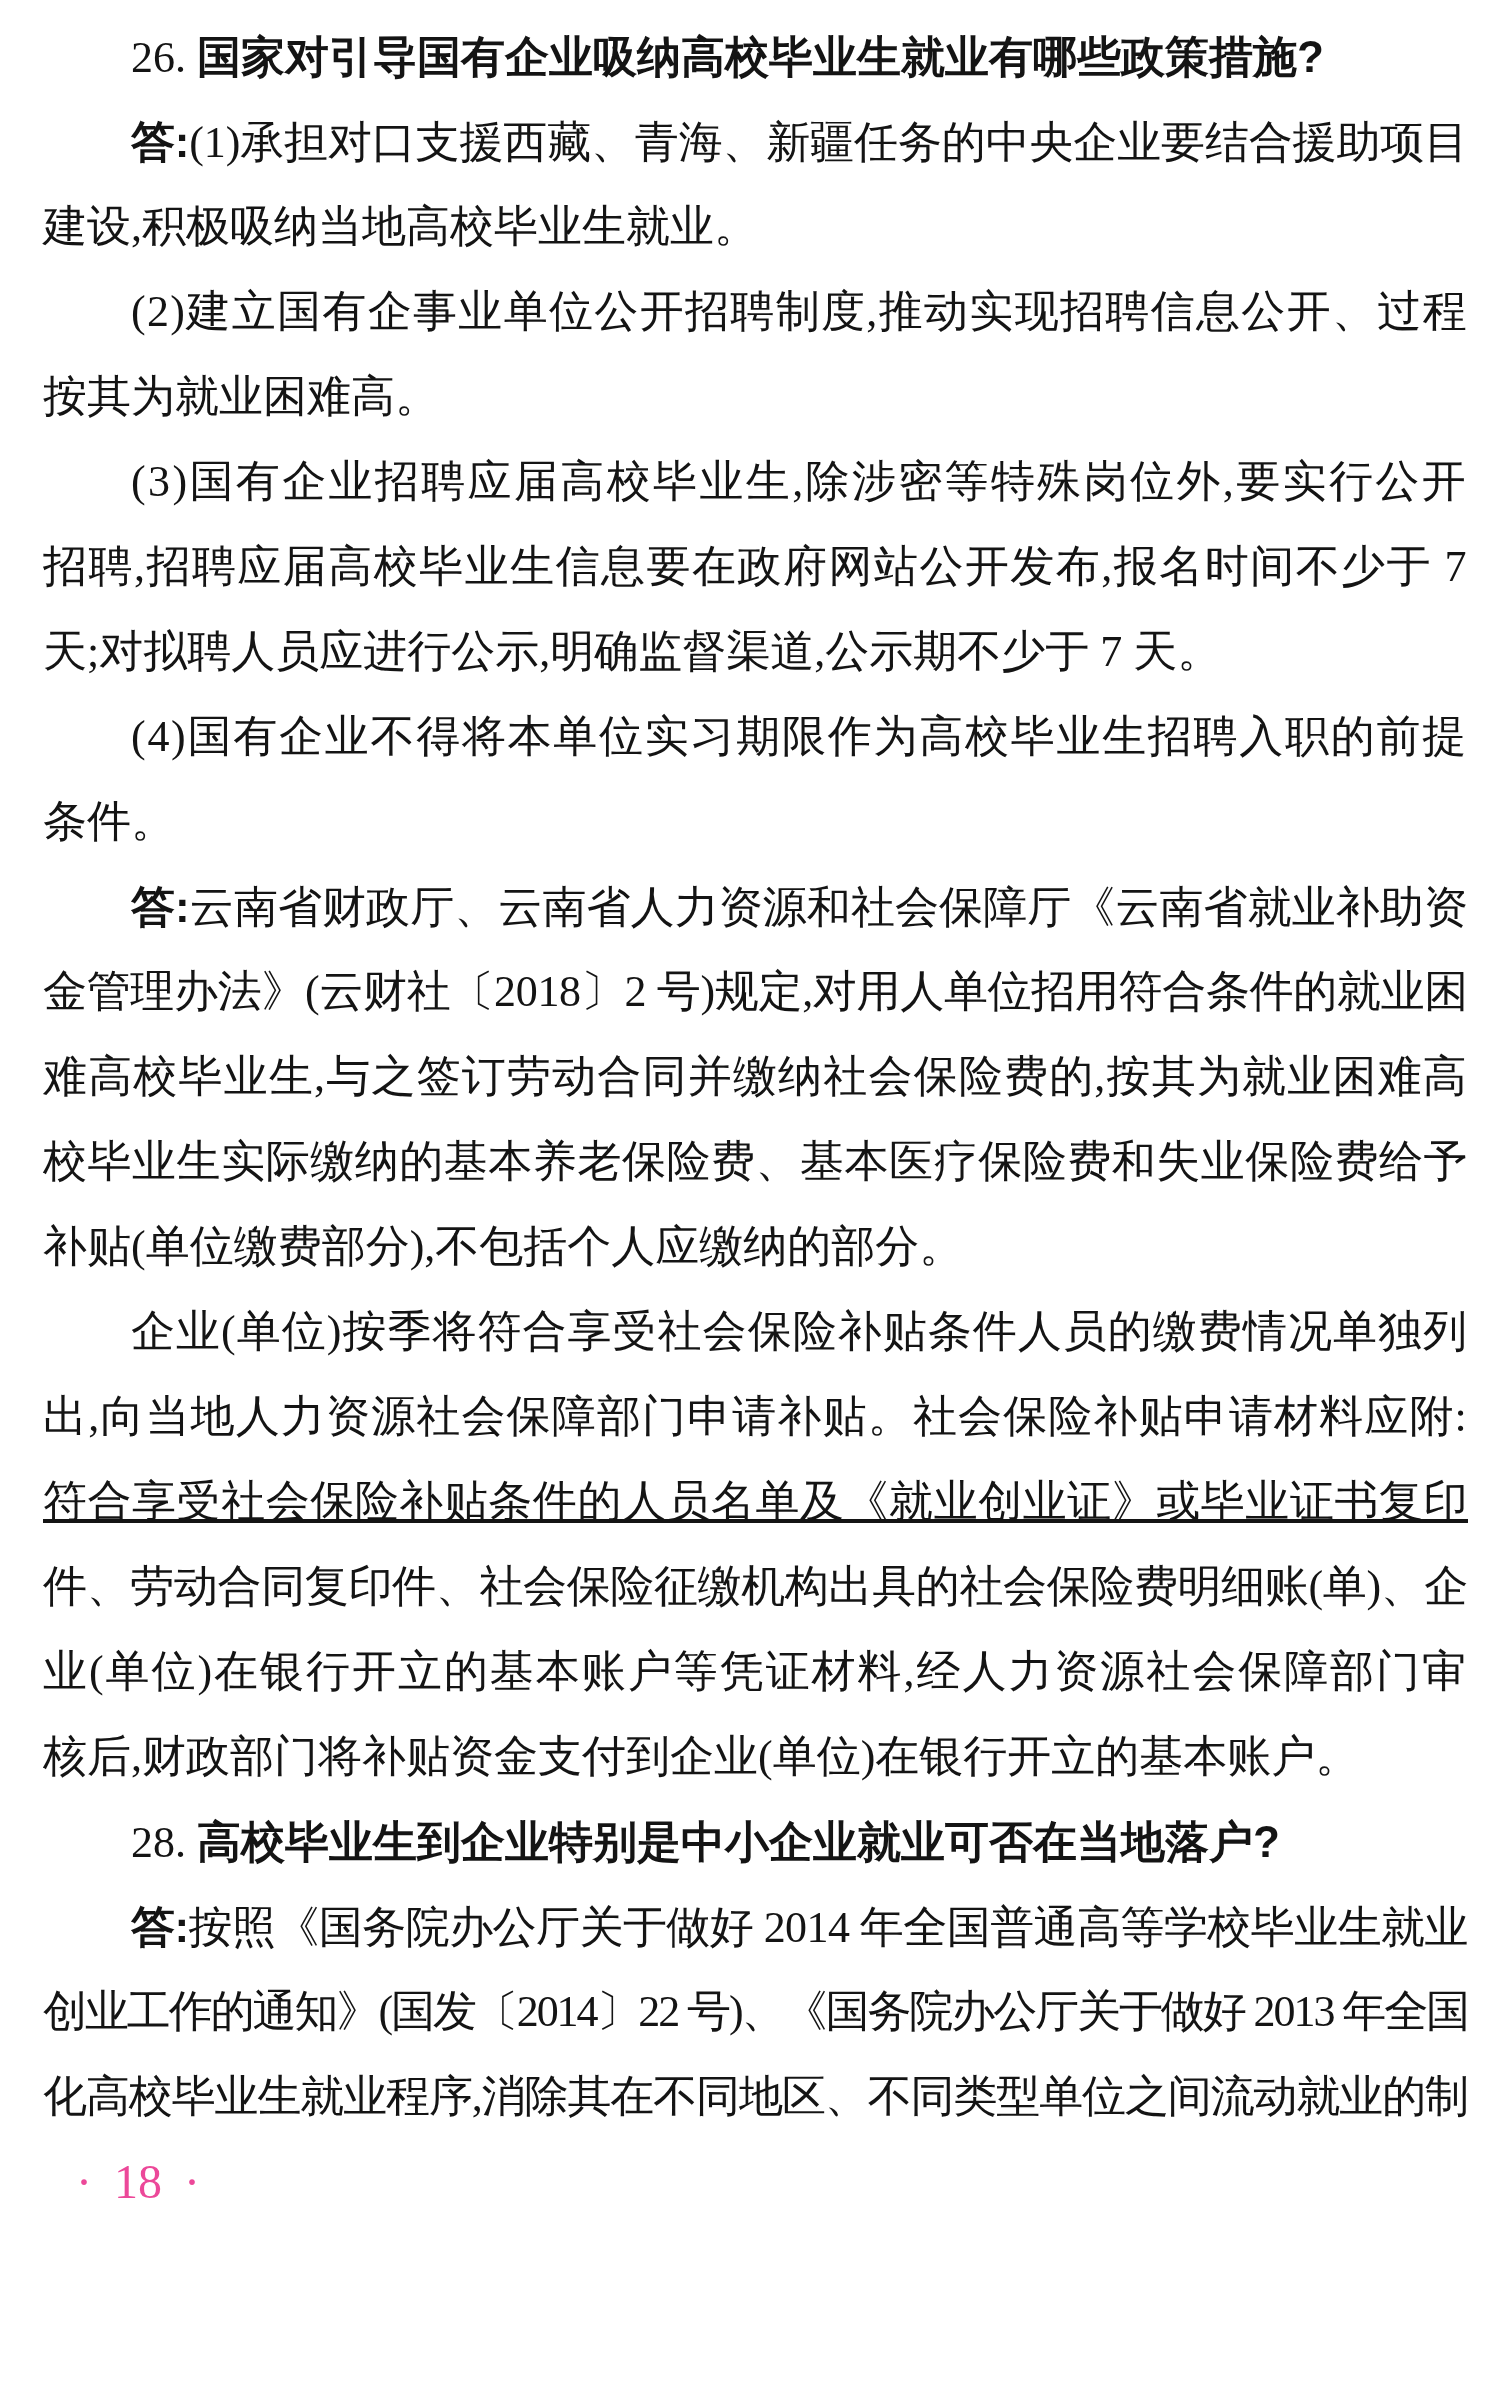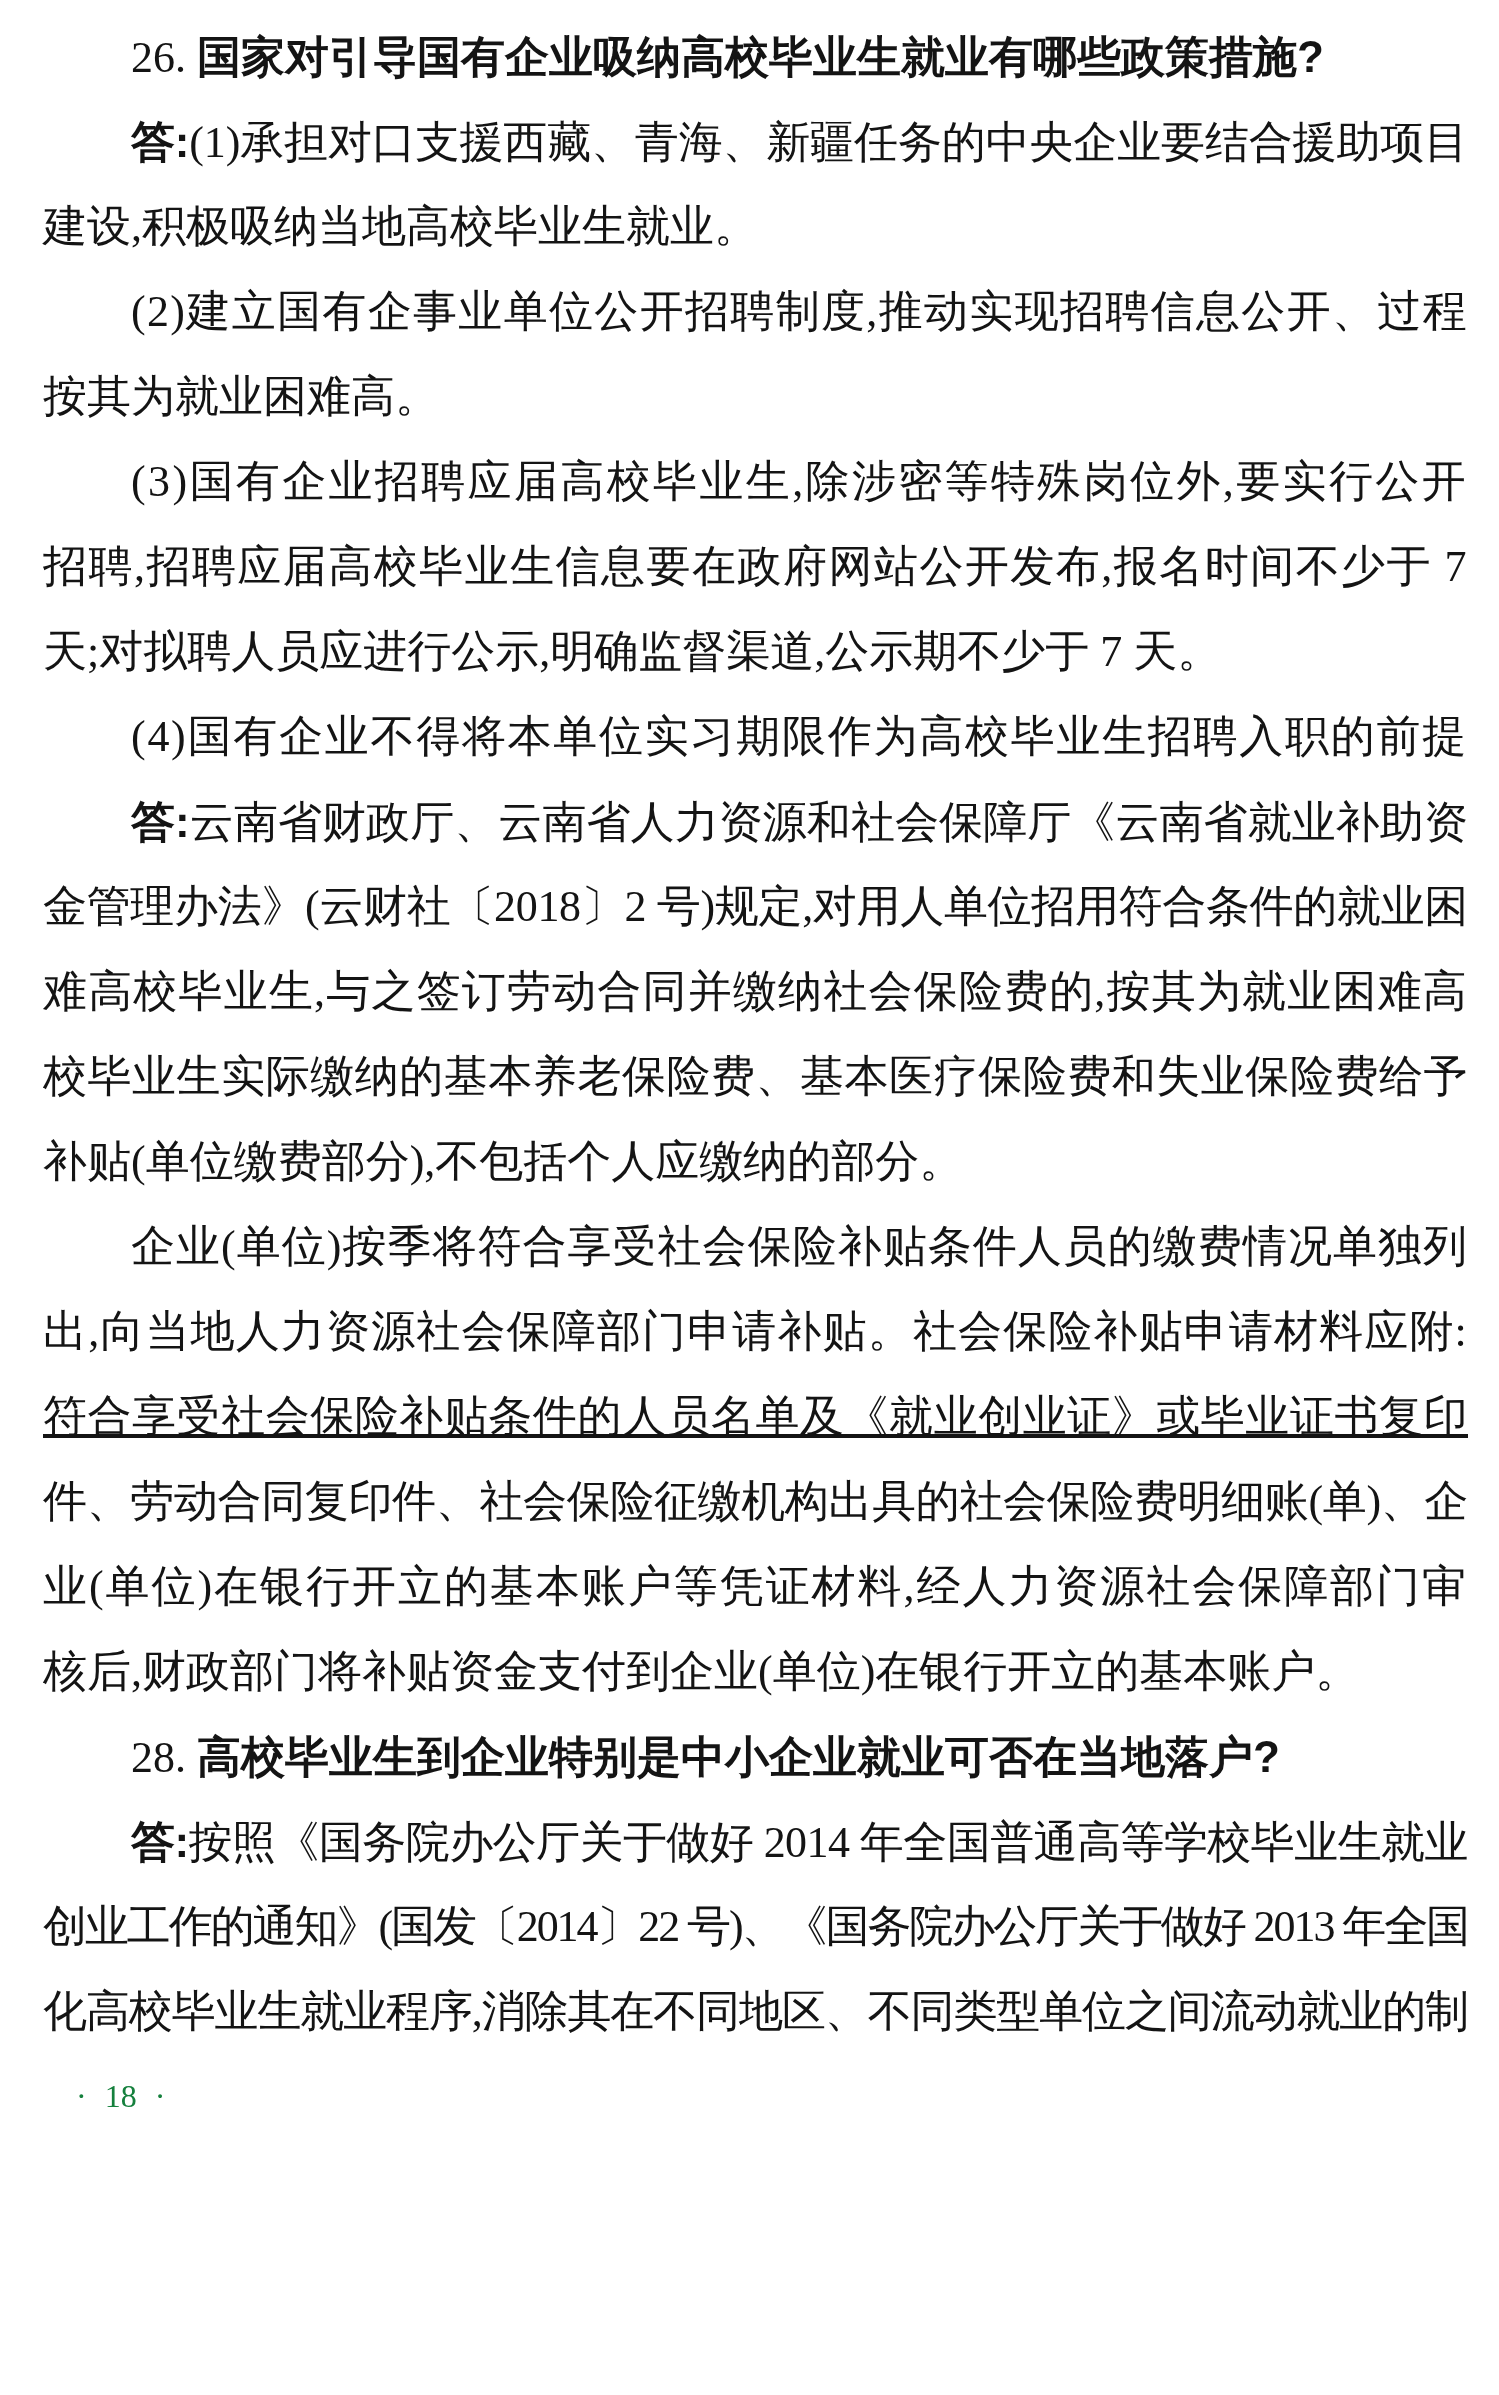--- a/index.html
+++ b/index.html
@@ -35,40 +35,41 @@
     font-family: "Liberation Serif", "DejaVu Serif", serif;
     font-weight: normal;
   }
   .seg.bold {
     font-family: "Liberation Sans", "DejaVu Sans", sans-serif;
     font-weight: 700;
   }
   .footer-line {
     height: 85px;
     line-height: 85px;
-    font-size: 32px;
+    font-size: 48px;
     padding-left: 33px;
     word-spacing: 10px;
-    color: #15803d;
+    color: #ec4899;
   }
 </style>
 </head>
 <body>
 
 <div class="page">
   <main class="page-body" id="page-body">
       <div class="line indent heading"><span class="seg">26. </span><span class="seg bold">国家对引导国有企业吸纳高校毕业生就业有哪些政策措施?</span></div>
       <div class="line indent justify" style="letter-spacing: -0.150568px;"><span class="seg bold">答:</span><span class="seg">(1)承担对口支援西藏、青海、新疆任务的中央企业要结合援助项目</span></div>
       <div class="line"><span class="seg">建设,积极吸纳当地高校毕业生就业。</span></div>
       <div class="line indent justify" style="letter-spacing: 1.33398px;"><span class="seg">(2)建立国有企事业单位公开招聘制度,推动实现招聘信息公开、过程</span></div>
       <div class="line"><span class="seg">按其为就业困难高。</span></div>
       <div class="line indent justify" style="letter-spacing: 2.36523px;"><span class="seg">(3)国有企业招聘应届高校毕业生,除涉密等特殊岗位外,要实行公开</span></div>
       <div class="line justify" style="letter-spacing: 1.47059px;"><span class="seg">招聘,招聘应届高校毕业生信息要在政府网站公开发布,报名时间不少于 7</span></div>
       <div class="line"><span class="seg">天;对拟聘人员应进行公示,明确监督渠道,公示期不少于 7 天。</span></div>
       <div class="line indent justify" style="letter-spacing: 1.73185px;"><span class="seg">(4)国有企业不得将本单位实习期限作为高校毕业生招聘入职的前提</span></div>
+      <div class="line"><span class="seg">条件。</span></div>
       <div class="line indent justify" style="letter-spacing: 0.0756048px;"><span class="seg bold">答:</span><span class="seg">云南省财政厅、云南省人力资源和社会保障厅《云南省就业补助资</span></div>
       <div class="line justify" style="letter-spacing: -0.324013px;"><span class="seg">金管理办法》(云财社〔2018〕2 号)规定,对用人单位招用符合条件的就业困</span></div>
       <div class="line justify" style="letter-spacing: 1.18182px;"><span class="seg">难高校毕业生,与之签订劳动合同并缴纳社会保险费的,按其为就业困难高</span></div>
       <div class="line justify" style="letter-spacing: 0.53125px;"><span class="seg">校毕业生实际缴纳的基本养老保险费、基本医疗保险费和失业保险费给予</span></div>
       <div class="line"><span class="seg">补贴(单位缴费部分),不包括个人应缴纳的部分。</span></div>
       <div class="line indent justify" style="letter-spacing: 1.02218px;"><span class="seg">企业(单位)按季将符合享受社会保险补贴条件人员的缴费情况单独列</span></div>
       <div class="line justify" style="letter-spacing: 1.14441px;"><span class="seg">出,向当地人力资源社会保障部门申请补贴。社会保险补贴申请材料应附:</span></div>
       <div class="line justify" style="letter-spacing: 0.53125px; text-decoration: underline;"><span class="seg">符合享受社会保险补贴条件的人员名单及《就业创业证》或毕业证书复印</span></div>
       <div class="line justify" style="letter-spacing: -0.362132px;"><span class="seg">件、劳动合同复印件、社会保险征缴机构出具的社会保险费明细账(单)、企</span></div>
       <div class="line justify" style="letter-spacing: 1.96023px;"><span class="seg">业(单位)在银行开立的基本账户等凭证材料,经人力资源社会保障部门审</span></div>

